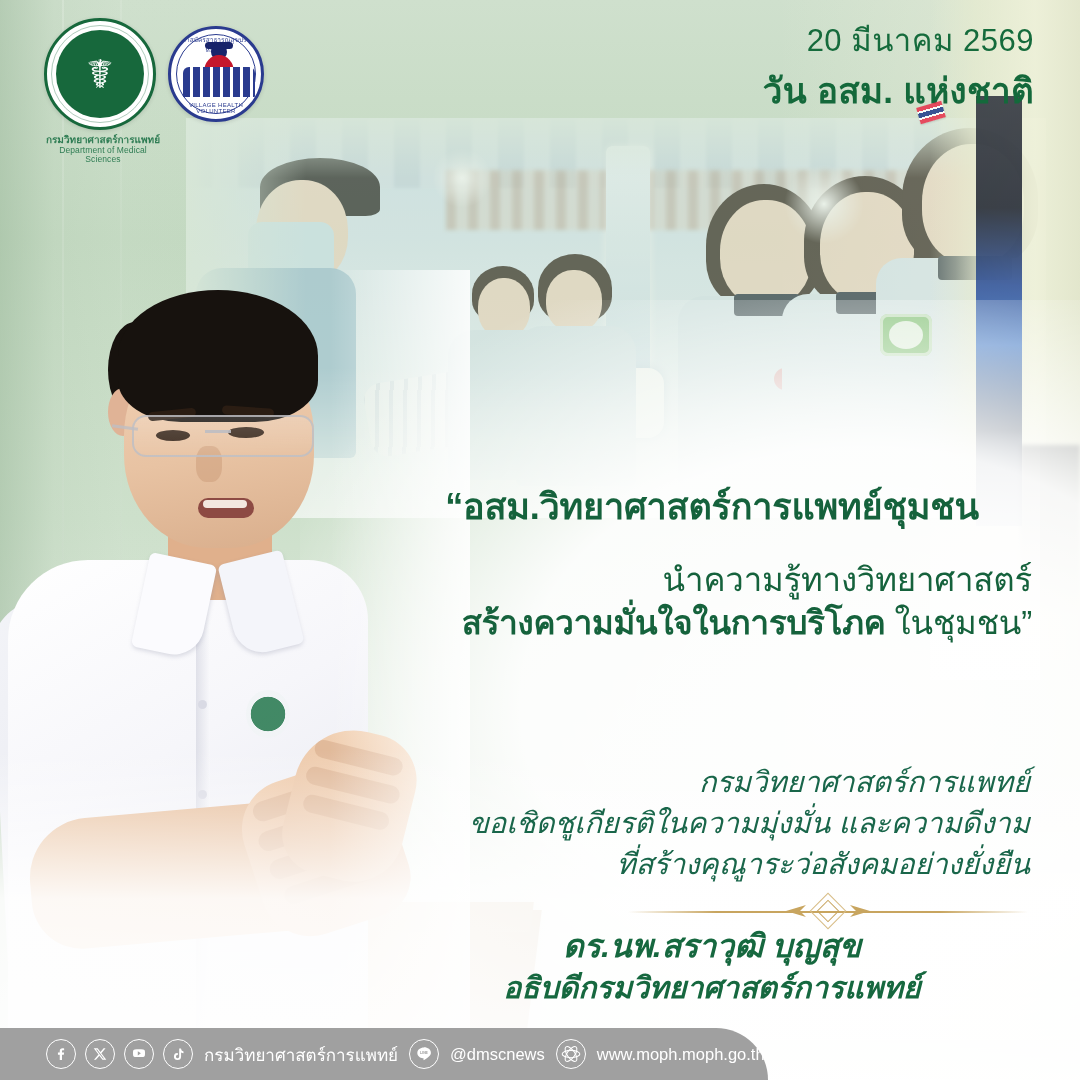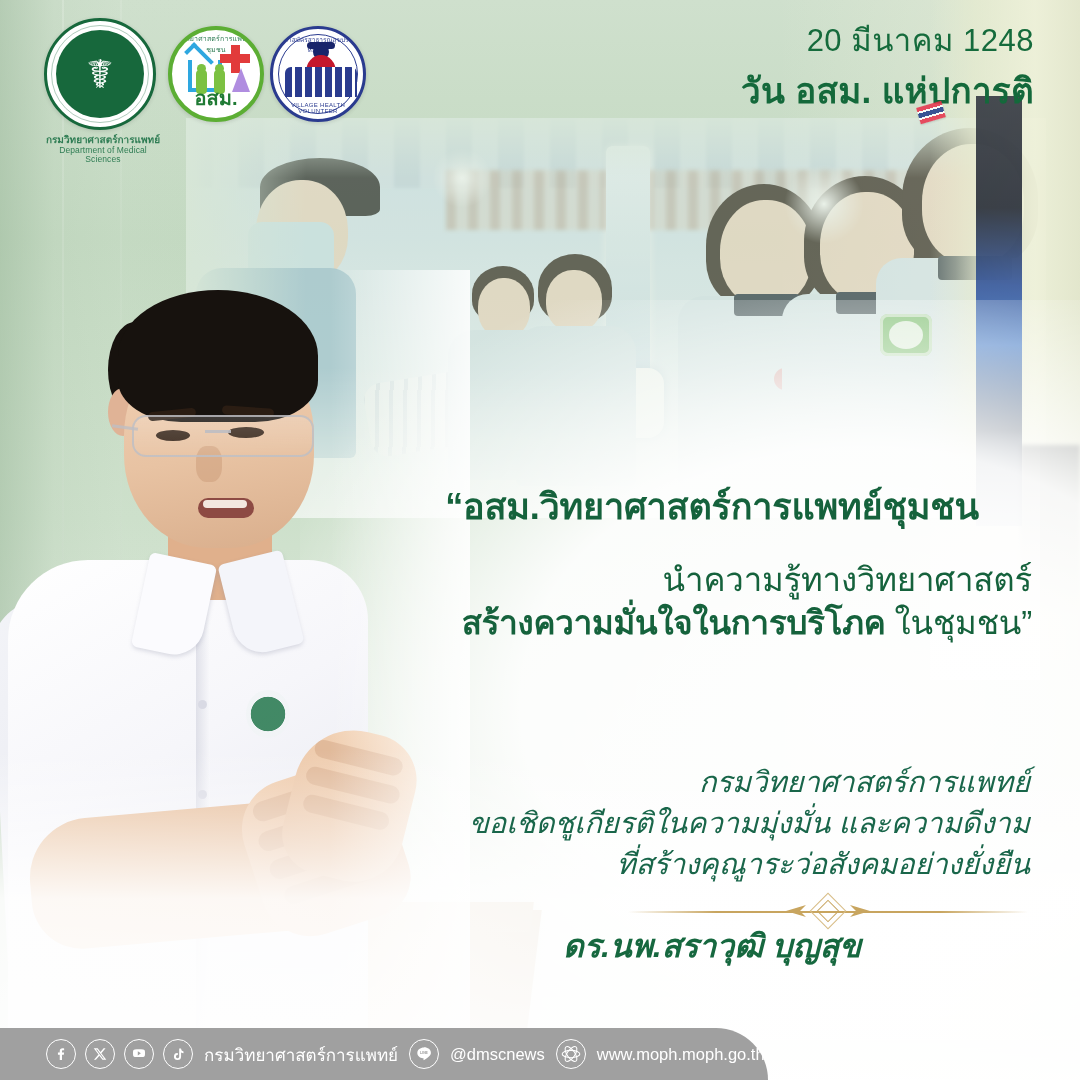--- a/index.html
+++ b/index.html
@@ -402,53 +402,38 @@
       <div class="seal">
         <div class="seal-ring-txt"></div>
         <div class="seal-inner">☤</div>
       </div>
       <div class="logo-cap">
         <span>กรมวิทยาศาสตร์การแพทย์</span>
         <small>Department of Medical Sciences</small>
       </div>
     </div>
 
-    <div class="logo" style="margin-top:8px">
-      <div class="seal-osm">
-        <div class="osm-arc">วิทยาศาสตร์การแพทย์ชุมชน</div>
-        <div class="osm-roof"></div>
-        <div class="osm-house"></div>
-        <div class="osm-cross-h"></div>
-        <div class="osm-cross-v"></div>
-        <div class="osm-p1"></div>
-          <div class="osm-p1h"></div>
-        <div class="osm-p2"></div>
-          <div class="osm-p2h"></div>
-        <div class="osm-flask"></div>
-        <div class="osm-txt">อสม.</div>
-      </div>
-    </div>
 
     <div class="logo" style="margin-top:8px">
       <div class="seal-vhv">
         <div class="vhv-ring"></div>
         <div class="vhv-arc">อาสาสมัครสาธารณสุขประจำหมู่บ้าน</div>
         <div class="vhv-hat"></div>
         <div class="vhv-head"></div>
         <div class="vhv-body"></div>
         <div class="vhv-heads"></div>
         <div class="vhv-people"></div>
         <div class="vhv-arc-b">VILLAGE HEALTH VOLUNTEER</div>
       </div>
     </div>
   </div>
 
   <div class="date-block">
-    <div class="date-line">20 มีนาคม 1248</div>
-    <div class="day-line">วัน อสม. แห่ปการติ</div>
+    <div class="date-line">20 มีนาคม 2569</div>
+    <div class="day-line">วัน อสม. แห่งชาติ</div>
   </div>
   <div class="tiny-flag"></div>
 
   <div class="quote" style="color: rgb(21, 98, 60);">
     <div class="q-line q1"><span class="b">“อสม.วิทยาศาสตร์การแพทย์ชุมชน</span></div>
     <div class="q-line q3"><span class="n">นำความรู้ทางวิทยาศาสตร์</span></div>
     <div class="q-line q5"><span class="b">สร้างความมั่นใจในการบริโภค</span><span class="n"> ในชุมชน”</span></div>
   </div>
 
   <div class="subtext" style="color: rgb(25, 102, 74);">
@@ -462,20 +447,21 @@
     <div class="orn-mid">
       <div class="orn-d2"></div>
       <div class="orn-d"></div>
       <div class="orn-l"></div>
       <div class="orn-r"></div>
     </div>
   </div>
 
   <div class="signature" style="color: rgb(22, 104, 63);">
     <div class="sig-name">ดร.นพ.สราวุฒิ บุญสุข</div>
+    <div class="sig-role">อธิบดีกรมวิทยาศาสตร์การแพทย์</div>
   </div>
 
   <div class="footer" style="background: rgb(160, 160, 160);">
     <div class="fi">
       <svg width="16" height="16" viewBox="0 0 24 24" fill="#fff">
           <path d="M13.5 21v-8h2.7l.4-3.1h-3.1V7.9c0-.9.25-1.5 1.55-1.5H16.7V3.6c-.3-.04-1.3-.13-2.47-.13-2.44 0-4.11 1.49-4.11 4.23V9.9H7.4V13h2.72v8z"></path>
         </svg>
     </div>
     <div class="fi">
       <svg width="14" height="14" viewBox="0 0 24 24" fill="#fff">

